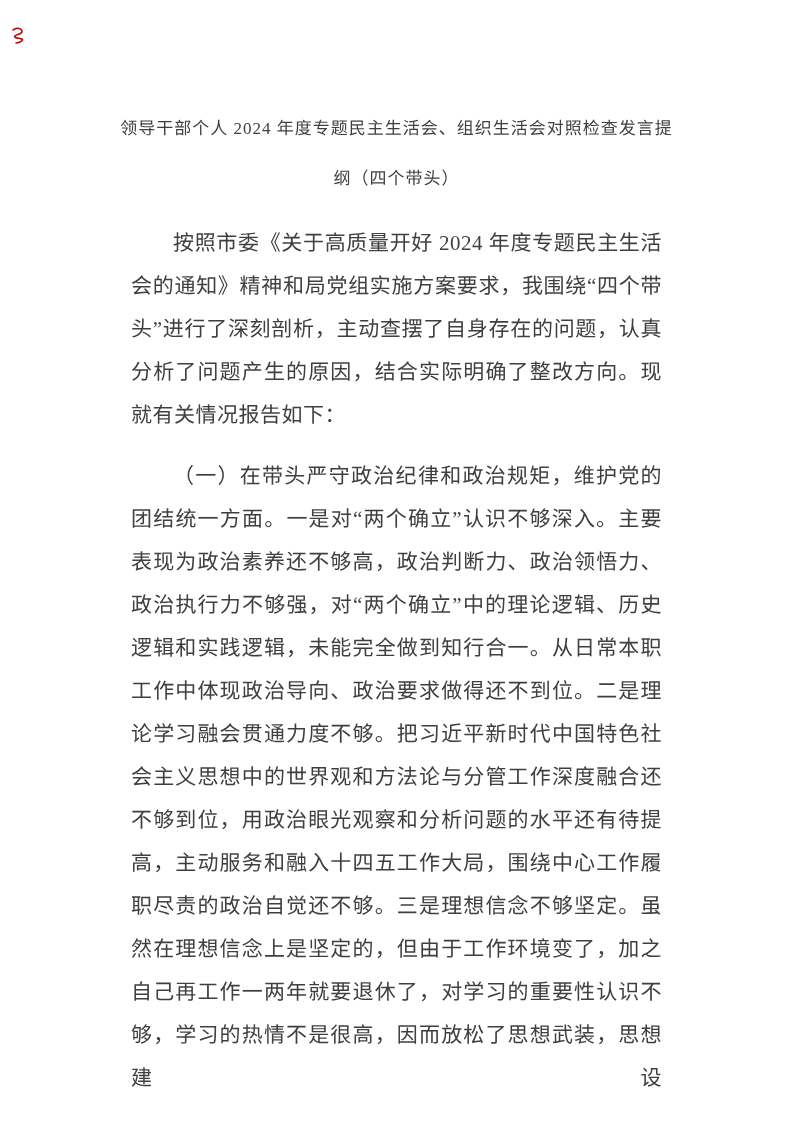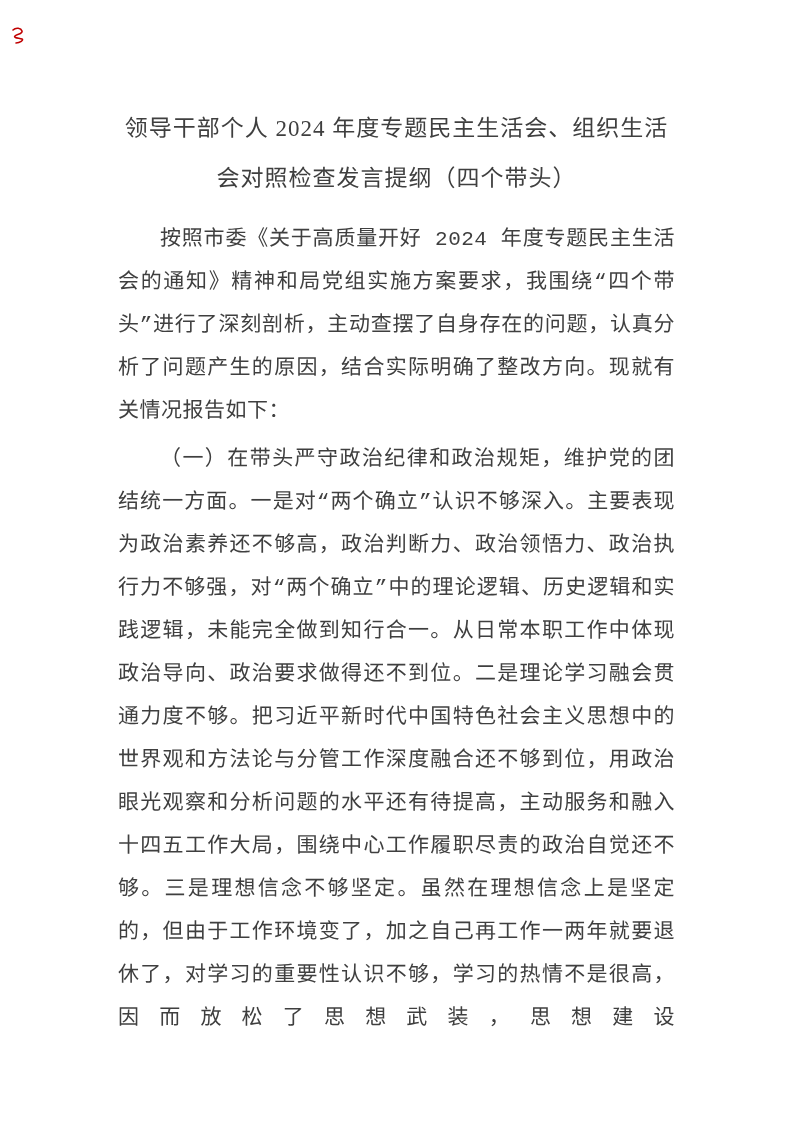--- a/index.html
+++ b/index.html
@@ -22,35 +22,34 @@
   .corner-mark {
     position: absolute;
     left: 10px;
     top: 26px;
     width: 18px;
     height: 20px;
     pointer-events: none;
   }
   .doc-title {
     margin: 0 0 14px 0;
-    font-size: 23px;
+    font-size: 17px;
     font-weight: normal;
     line-height: 50px;
     text-align: center;
     letter-spacing: 1px;
   }
   .body-para {
-    margin: 5px;
+    margin: 18px;
     font-size: 21px;
     line-height: 43px;
     text-align: justify;
     text-indent: 2em;
     letter-spacing: 0.5px;
     word-break: break-all;
-    font-family: Liberation Mono, monospace;
   }
   .section-heading {
     font-weight: normal;
   }
   .cutoff {
     text-align-last: justify;
   }
 </style>
 </head>
 <body>

